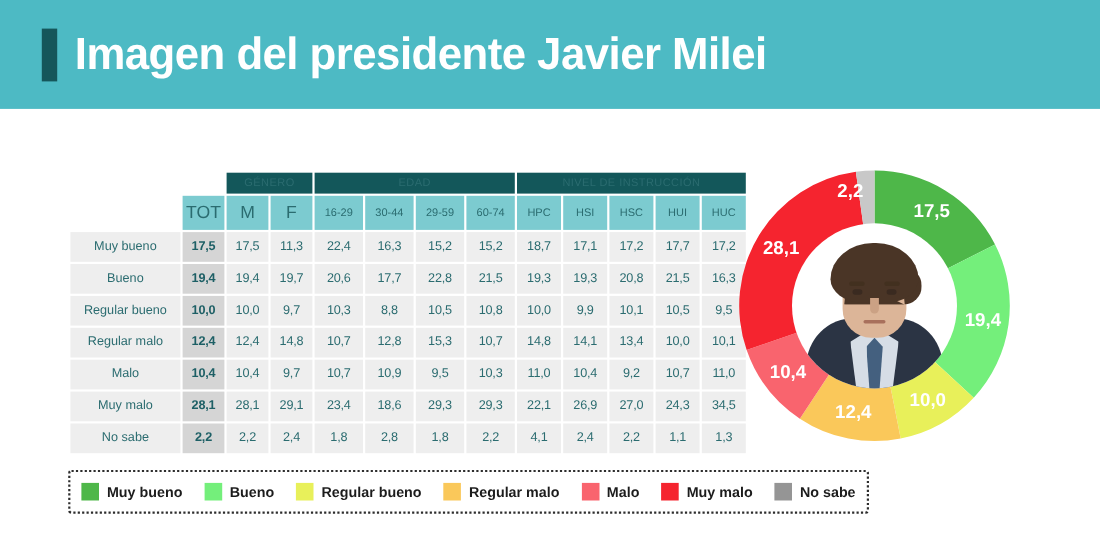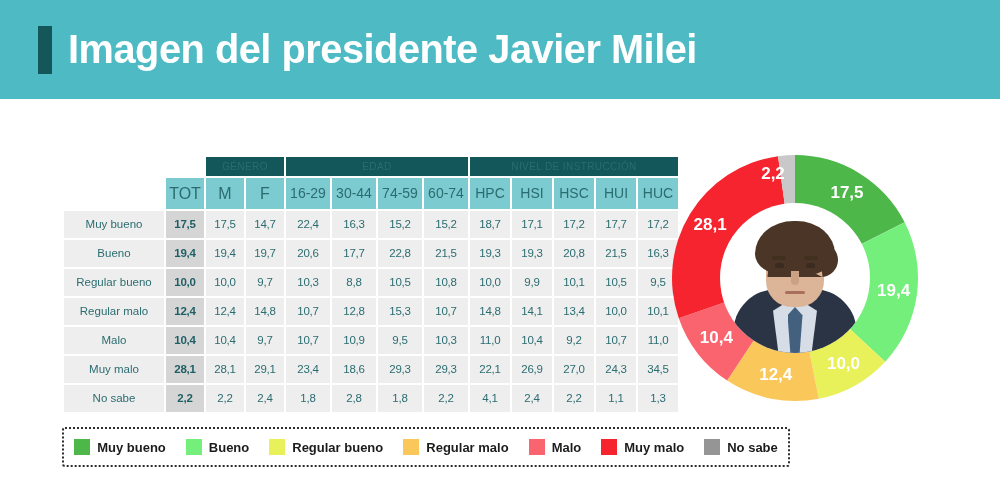--- a/index.html
+++ b/index.html
@@ -76,21 +76,21 @@
 
   
   .sub {
     background: #7ccbd0;
     color: #13575a;
     font-size: 16px;
     font-weight: bold;
     height: 31px;
     line-height: 31px;
   }
-  .sub-small { font-size: 14px; }
+  .sub-small { font-size: 10px; }
   .sub-blank { background: transparent; }
 
   
   .rowlabel {
     background: #eeeeee;
     color: #55757a;
     font-size: 11.5px;
     text-align: right;
     padding-right: 12px;
     height: 27px;
@@ -277,35 +277,35 @@
           <th class="grp" colspan="4">EDAD</th>
           <th class="grp" colspan="5">NIVEL DE INSTRUCCIÓN</th>
         </tr>
         <tr>
           <th class="sub sub-blank"></th>
           <th class="sub">TOT</th>
           <th class="sub">M</th>
           <th class="sub">F</th>
           <th class="sub sub-small">16-29</th>
           <th class="sub sub-small">30-44</th>
-          <th class="sub sub-small">74-59</th>
+          <th class="sub sub-small">29-59</th>
           <th class="sub sub-small">60-74</th>
           <th class="sub sub-small">HPC</th>
           <th class="sub sub-small">HSI</th>
           <th class="sub sub-small">HSC</th>
           <th class="sub sub-small">HUI</th>
           <th class="sub sub-small">HUC</th>
         </tr>
       </thead>
       <tbody>
         <tr>
           <td class="rowlabel">Muy bueno</td>
           <td class="cell tot">17,5</td>
           <td class="cell">17,5</td>
-          <td class="cell">14,7</td>
+          <td class="cell">11,3</td>
           <td class="cell">22,4</td>
           <td class="cell">16,3</td>
           <td class="cell">15,2</td>
           <td class="cell">15,2</td>
           <td class="cell">18,7</td>
           <td class="cell">17,1</td>
           <td class="cell">17,2</td>
           <td class="cell">17,7</td>
           <td class="cell">17,2</td>
         </tr>

